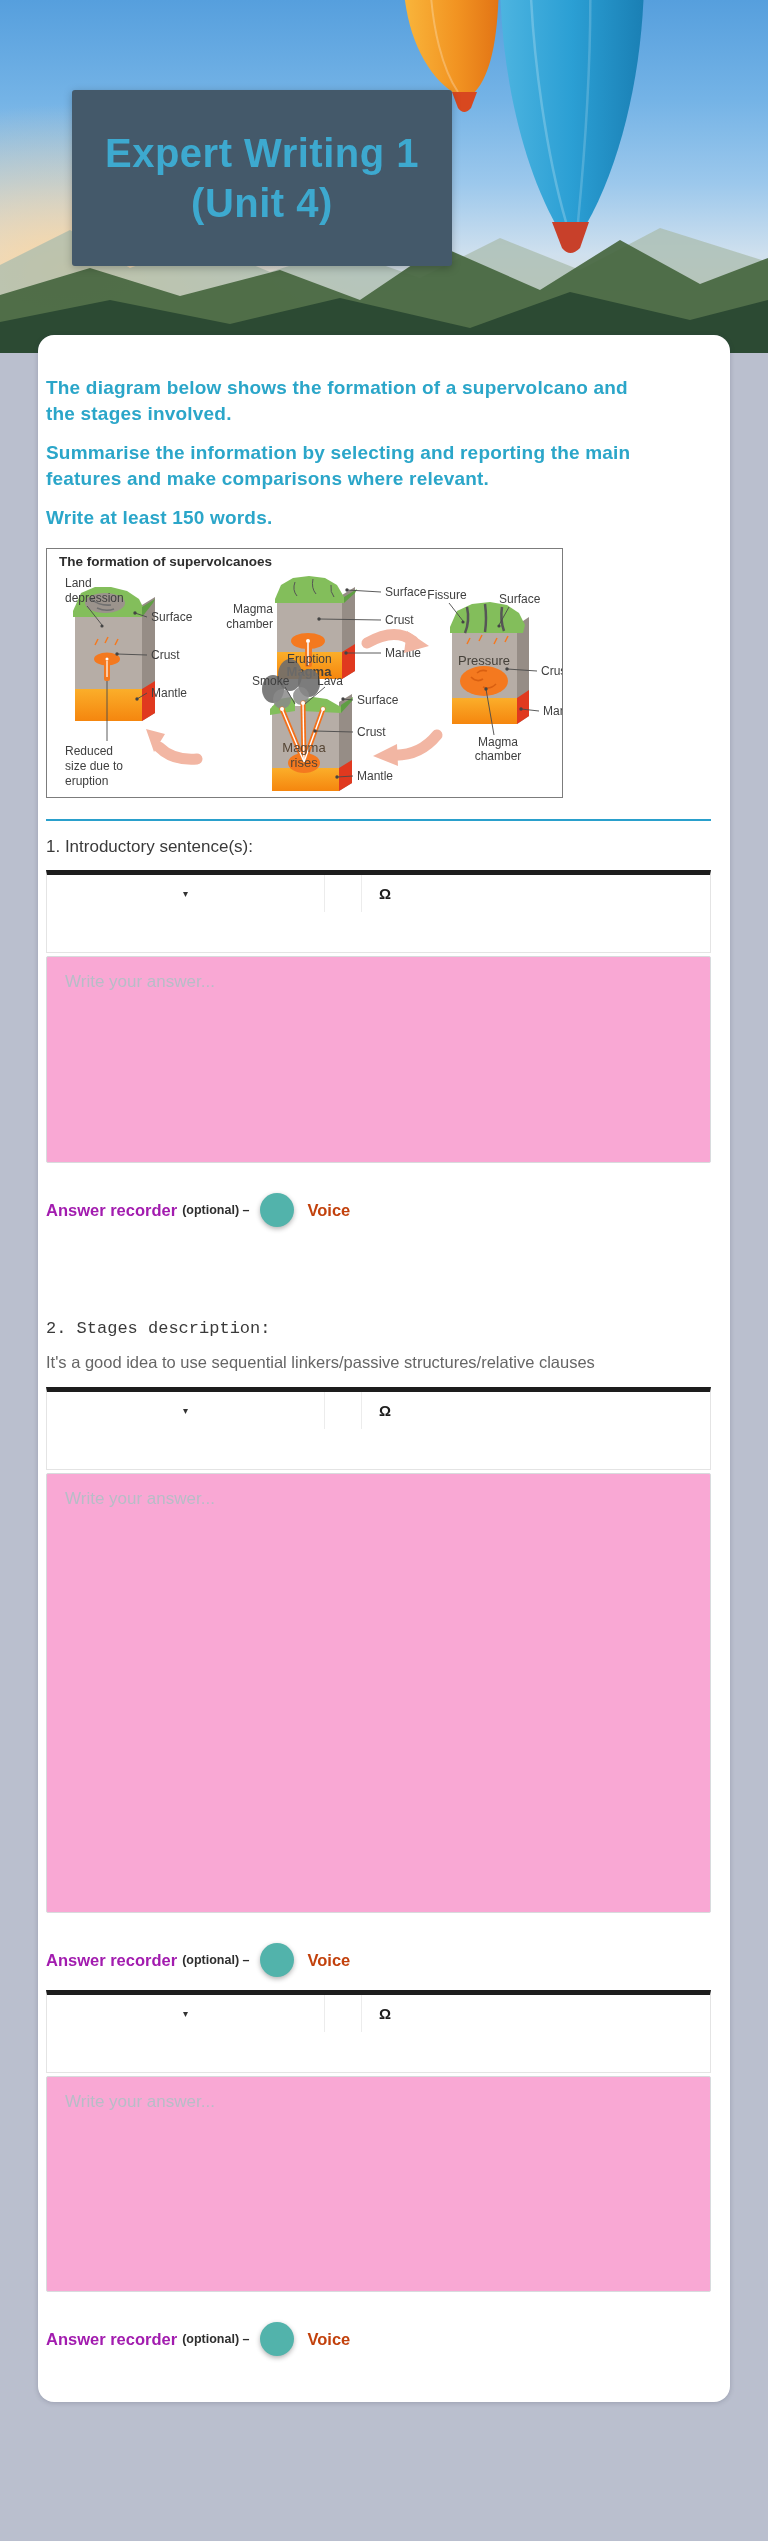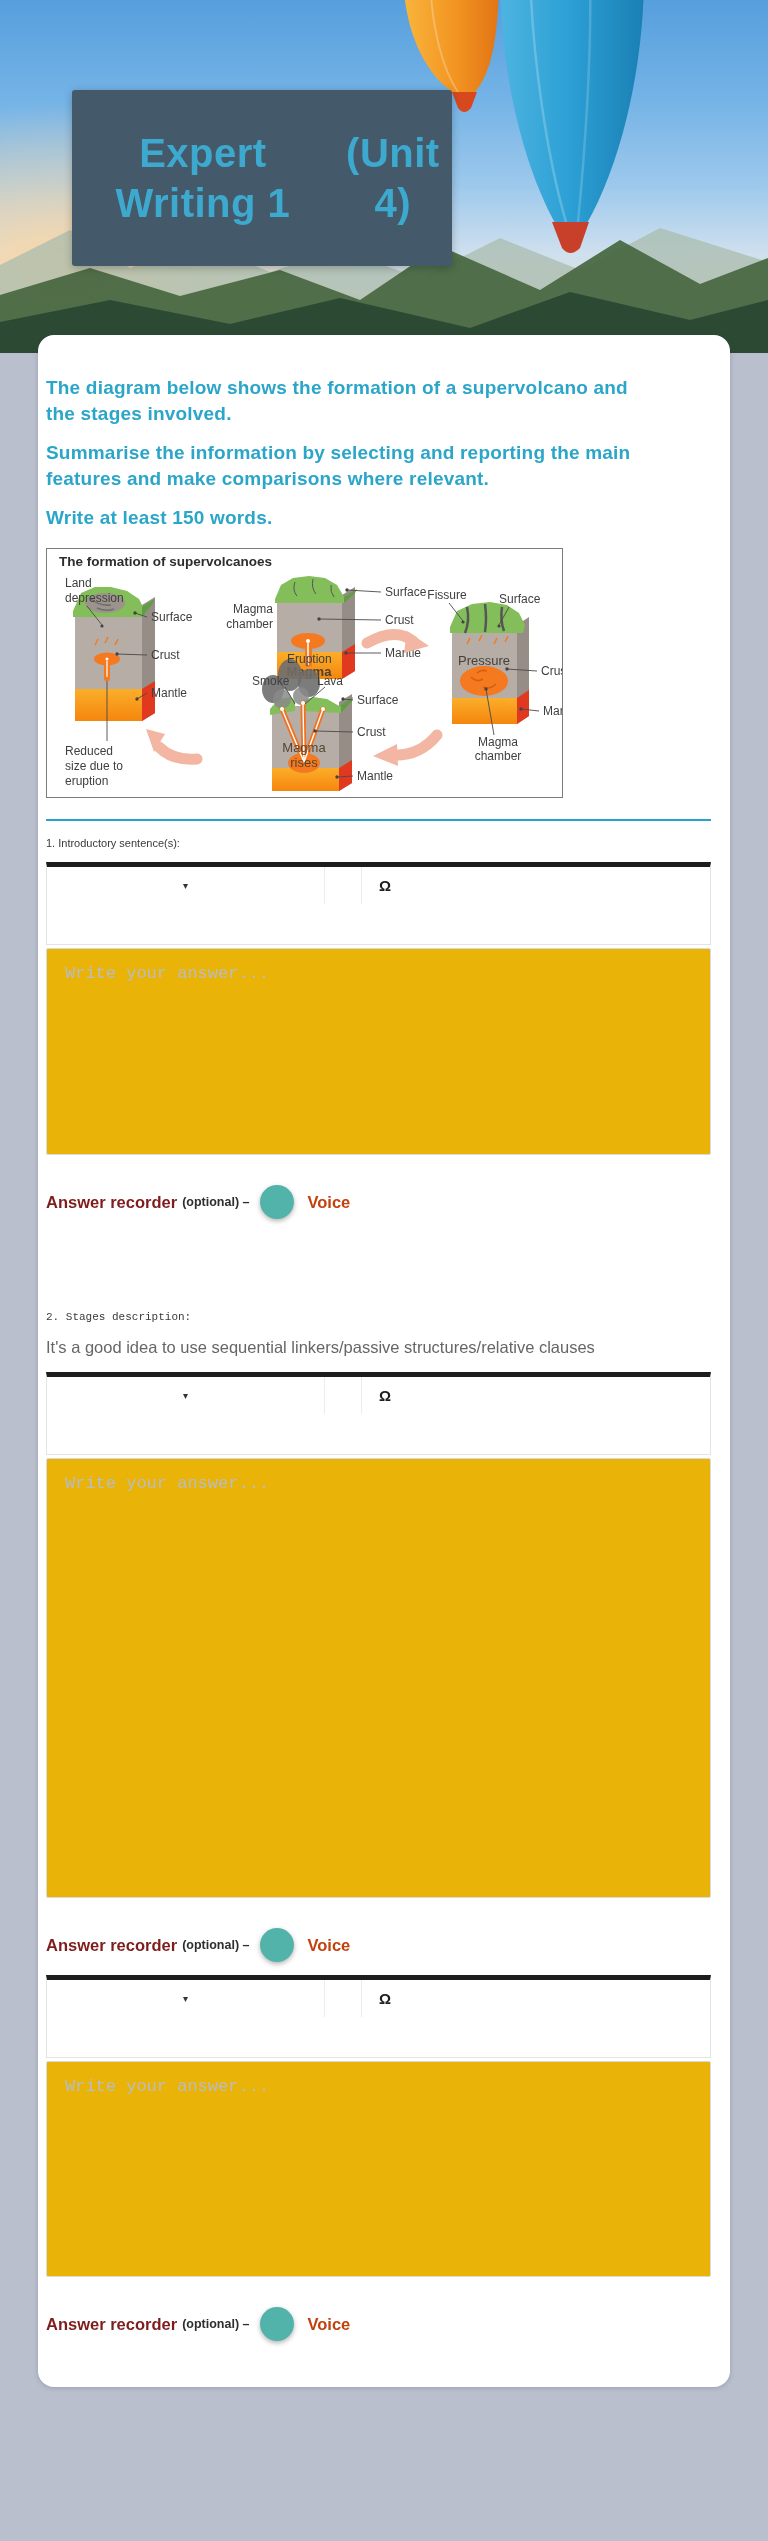--- a/index.html
+++ b/index.html
@@ -15,63 +15,63 @@
     background:linear-gradient(180deg,#569fdd 0%,#74b3e6 28%,#9cc8ec 52%,#cfe0ee 72%,#e9e0d0 92%,#e4ddcf 100%);
   }
   .header .glow{
     position:absolute;left:-60px;bottom:30px;width:420px;height:220px;
     background:radial-gradient(ellipse at 30% 75%, rgba(252,214,160,.95) 0%, rgba(252,214,160,0) 70%);
   }
   .header svg{position:absolute;left:0;top:0;}
   .title-box{
     position:absolute;left:72px;top:90px;width:380px;height:176px;
     background:#44596a;border-radius:3px;
-    display:flex;flex-direction:row;justify-content:center;align-items:center;
+    display:flex;flex-direction:column;justify-content:center;align-items:center;
     box-shadow:0 2px 8px rgba(0,0,0,.25);
   }
   .title-box .t1,.title-box .t2{
     color:#3da9cf;font-weight:bold;font-size:40px;line-height:50px;letter-spacing:.5px;text-align:center;
   }
   
   .card{
     position:relative;width:692px;margin:-18px auto 0;box-sizing:border-box;
     background:#ffffff;border-radius:16px;
     padding:40px 19px 46px 8px;
     box-shadow:0 1px 5px rgba(40,45,70,.22);
   }
   .instr{max-width:592px;margin:0 0 13px 0;color:#2ba6c9;font-size:19px;line-height:26px;font-weight:600;letter-spacing:.2px;}
   .instr:last-of-type{margin-bottom:0;}
   
   .diagram{margin-top:17px;border:1px solid #7c7c7c;background:#fff;display:block;}
   
   .divider{margin:21px 0 0 0;border:none;border-top:2px solid #2aa0cc;height:0;}
   
-  .q-heading{margin:16px 0 0 0;color:#3a3a3a;font-size:11px;font-weight:normal;}
+  .q-heading{margin:16px 0 0 0;color:#3a3a3a;font-size:17px;font-weight:normal;}
   .q-heading.spaced{margin-top:92px;font-family:Liberation Mono, monospace;}
   .hint{max-width:610px;margin:12px 0 0 0;color:#666;font-size:16.5px;line-height:24px;}
   .editor{margin-top:13px;}
   .toolbar{
     box-sizing:border-box;border:1px solid #e4e4e4;border-top:5px solid #1d1d1d;
     background:#fff;height:83px;
   }
   .toolbar .row{display:flex;height:37px;align-items:stretch;}
   .tb-dd{width:277px;display:flex;align-items:center;justify-content:center;background:none;border:none;cursor:pointer;color:#333;font-size:10px;padding:0;}
   .tb-sep{width:1px;background:#ececec;}
   .tb-gap{width:36px;}
   .tb-omega{background:none;border:none;cursor:pointer;color:#1e1e1e;font-size:15px;font-weight:bold;padding:0 0 0 17px;display:flex;align-items:center;}
   textarea.answer{
     display:block;box-sizing:border-box;width:100%;margin-top:3px;
-    border:1px solid #d8dbdd;border-radius:2px;background:#eab308;
-    padding:15px 18px;font-family:Liberation Mono, monospace;font-size:17px;color:#333;
+    border:1px solid #d8dbdd;border-radius:2px;background:#f9a8d4;
+    padding:15px 18px;font-family:Liberation Sans, sans-serif;font-size:17px;color:#333;
     resize:none;outline:none;
   }
   textarea.answer::placeholder{color:#b7bdc7;}
   .ta-1{height:207px;} .ta-2{height:440px;} .ta-3{height:216px;}
   .recorder{margin-top:30px;display:flex;align-items:center;}
-  .rec-label{color:#7f1d1d;font-size:16.5px;font-weight:bold;}
+  .rec-label{color:#a21caf;font-size:16.5px;font-weight:bold;}
   .rec-opt{color:#2e2e2e;font-size:12.5px;font-weight:bold;margin-left:5px;}
   .rec-btn{
     width:34px;height:34px;margin-left:10px;border:none;border-radius:50%;
     background:#52b3ab;cursor:pointer;box-shadow:0 2px 5px rgba(0,0,0,.3);
   }
   .rec-voice{color:#c2410c;font-size:16.5px;font-weight:bold;margin-left:14px;}
   
   .dg-label{font-size:12px;fill:#3f3f3f;}
   .dg-title{font-size:13.5px;font-weight:bold;fill:#2d2d2d;}
   .dg-inner{font-size:13px;fill:#46413a;}

